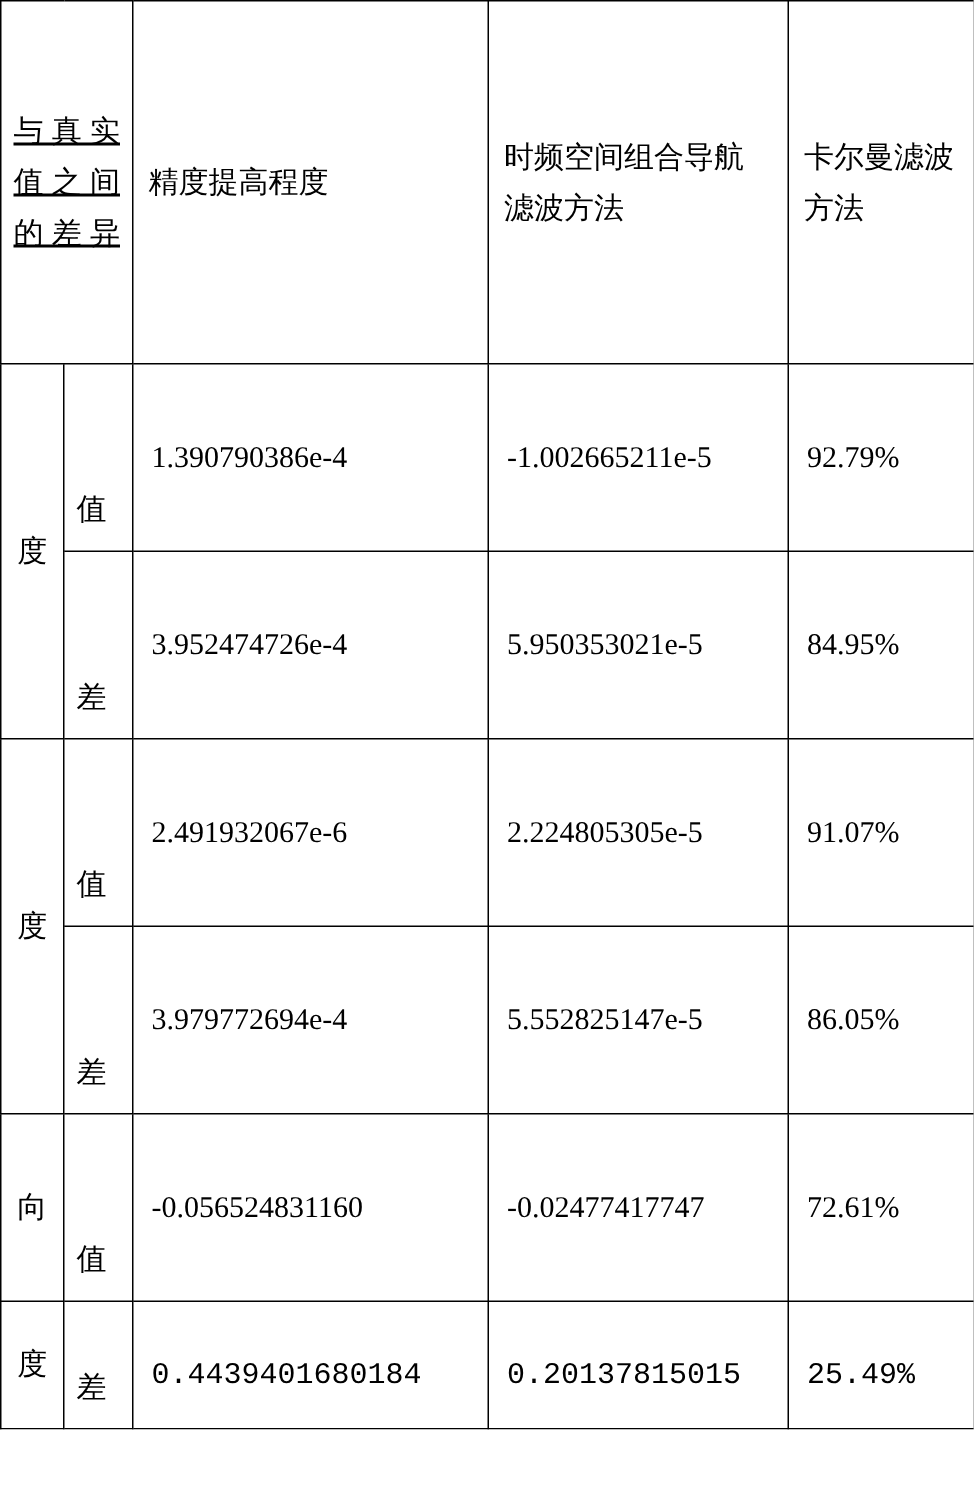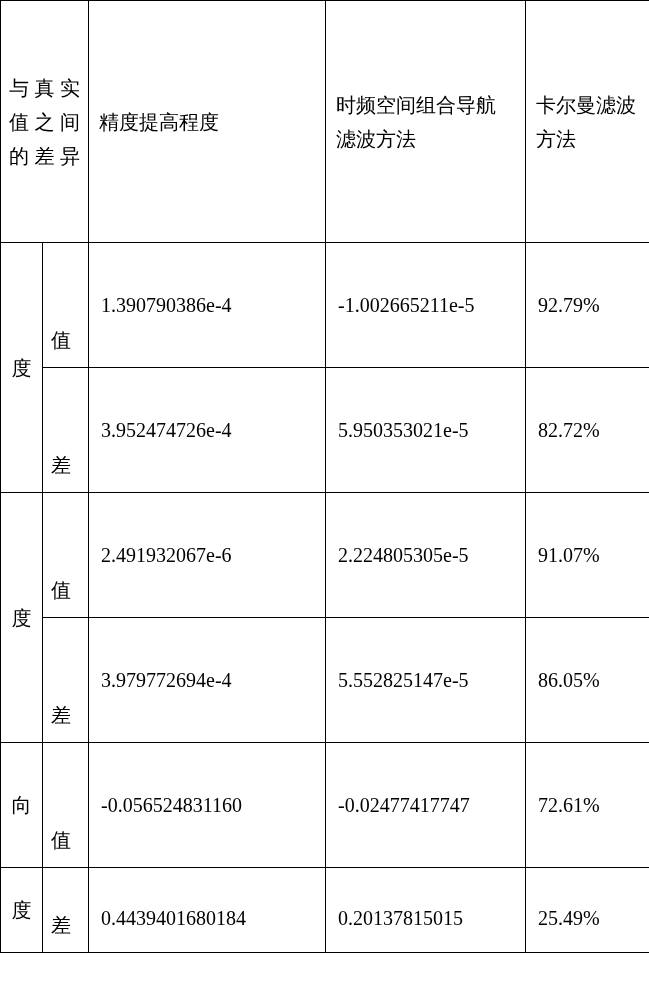--- a/index.html
+++ b/index.html
@@ -27,40 +27,42 @@
     .col-b { width: 46px; }
     .col-c { width: 237px; }
     .col-d { width: 200px; }
     .col-e { width: 124px; }
     .hdr1 {
       text-align: justify;
       text-align-last: justify;
       letter-spacing: 0;
       height: 242px;
       padding: 20px 8px;
+      text-decoration: underline;
     }
     .vcell {
       text-align: center;
       padding: 4px 2px;
     }
     .subcell {
       text-align: left;
       vertical-align: bottom;
       padding: 40px 8px 10px 8px;
     }
     .datacell {
       padding: 45px 24px 45px 12px;
       vertical-align: middle;
       white-space: nowrap;
       margin-left: 41px;
     }
     .datacell-last {
       padding: 30px 12px 15px 12px;
       vertical-align: middle;
       white-space: nowrap;
+      font-family: Liberation Mono, monospace;
     }
   </style>
 </head>
 <body>
 
 <table>
   <colgroup>
     <col class="col-a">
       <col class="col-b">
       <col class="col-c">
@@ -80,21 +82,21 @@
     <td rowspan="2" class="vcell">度</td>
     <td class="subcell">值</td>
     <td class="datacell">1.390790386e-4</td>
     <td class="datacell">-1.002665211e-5</td>
     <td class="datacell">92.79%</td>
   </tr>
   <tr>
     <td class="subcell">差</td>
     <td class="datacell">3.952474726e-4</td>
     <td class="datacell">5.950353021e-5</td>
-    <td class="datacell">82.72%</td>
+    <td class="datacell">84.95%</td>
   </tr>
 
   <tr>
     <td rowspan="2" class="vcell">度</td>
     <td class="subcell">值</td>
     <td class="datacell">2.491932067e-6</td>
     <td class="datacell">2.224805305e-5</td>
     <td class="datacell">91.07%</td>
   </tr>
   <tr>

